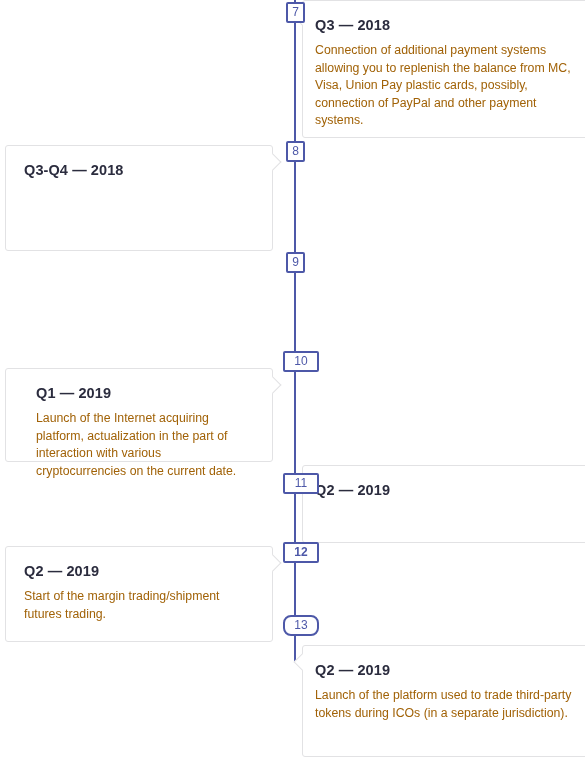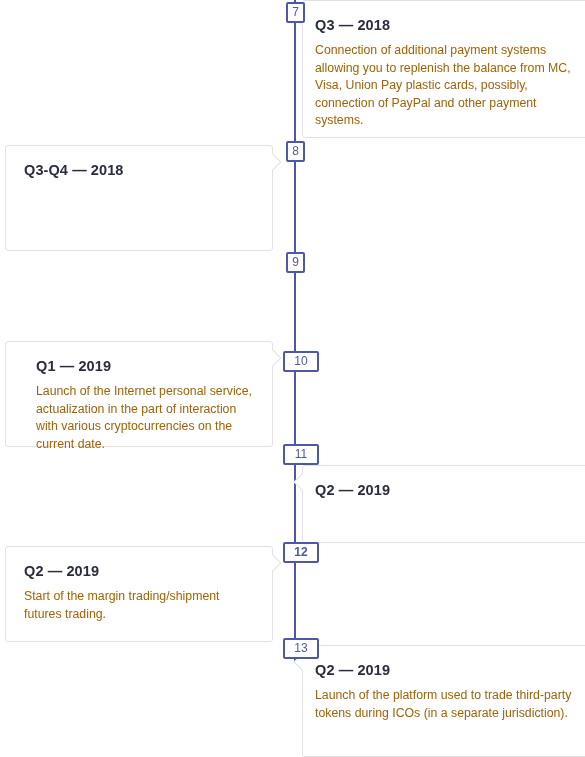--- a/index.html
+++ b/index.html
@@ -108,36 +108,36 @@
       <div class="card-title">Q3 — 2018</div>
       <div class="card-body">Connection of additional payment systems allowing you to replenish the balance from MC, Visa, Union Pay plastic cards, possibly, connection of PayPal and other payment systems.</div>
     </div>
     <div class="marker w1" style="top: 2px;">7</div>
     <div class="card left" style="top: 145px; height: 106px;">
       <div class="notch"></div>
       <div class="card-title">Q3-Q4 — 2018</div>
     </div>
     <div class="marker w1" style="top: 141px;">8</div>
     <div class="marker w1" style="top: 252px;">9</div>
-    <div class="card left" style="top: 341px; height: 106px; padding-left: 30px;">
+    <div class="card left" style="top: 368px; height: 94px; padding-left: 30px;">
       <div class="notch"></div>
       <div class="card-title">Q1 — 2019</div>
-      <div class="card-body">Launch of the Internet personal service, actualization in the part of interaction with various cryptocurrencies on the current date.</div>
+      <div class="card-body">Launch of the Internet acquiring platform, actualization in the part of interaction with various cryptocurrencies on the current date.</div>
     </div>
     <div class="marker w2" style="top: 351px;">10</div>
     <div class="card right" style="top: 465px; height: 78px;">
       <div class="notch"></div>
       <div class="card-title">Q2 — 2019</div>
     </div>
-    <div class="marker w2" style="top: 444px;">11</div>
+    <div class="marker w2" style="top: 473px;">11</div>
     <div class="card left" style="top: 546px; height: 96px;">
       <div class="notch"></div>
       <div class="card-title">Q2 — 2019</div>
       <div class="card-body">Start of the margin trading/shipment futures trading.</div>
     </div>
     <div class="marker w2" style="top: 542px; font-weight: bold;">12</div>
     <div class="card right" style="top: 645px; height: 112px;">
       <div class="notch"></div>
       <div class="card-title">Q2 — 2019</div>
       <div class="card-body">Launch of the platform used to trade third-party tokens during ICOs (in a separate jurisdiction).</div>
     </div>
-    <div class="marker w2" style="top: 638px;">13</div>
+    <div class="marker w2" style="top: 615px; border-radius: 8px;">13</div>
   </div>
 
 </body></html>

